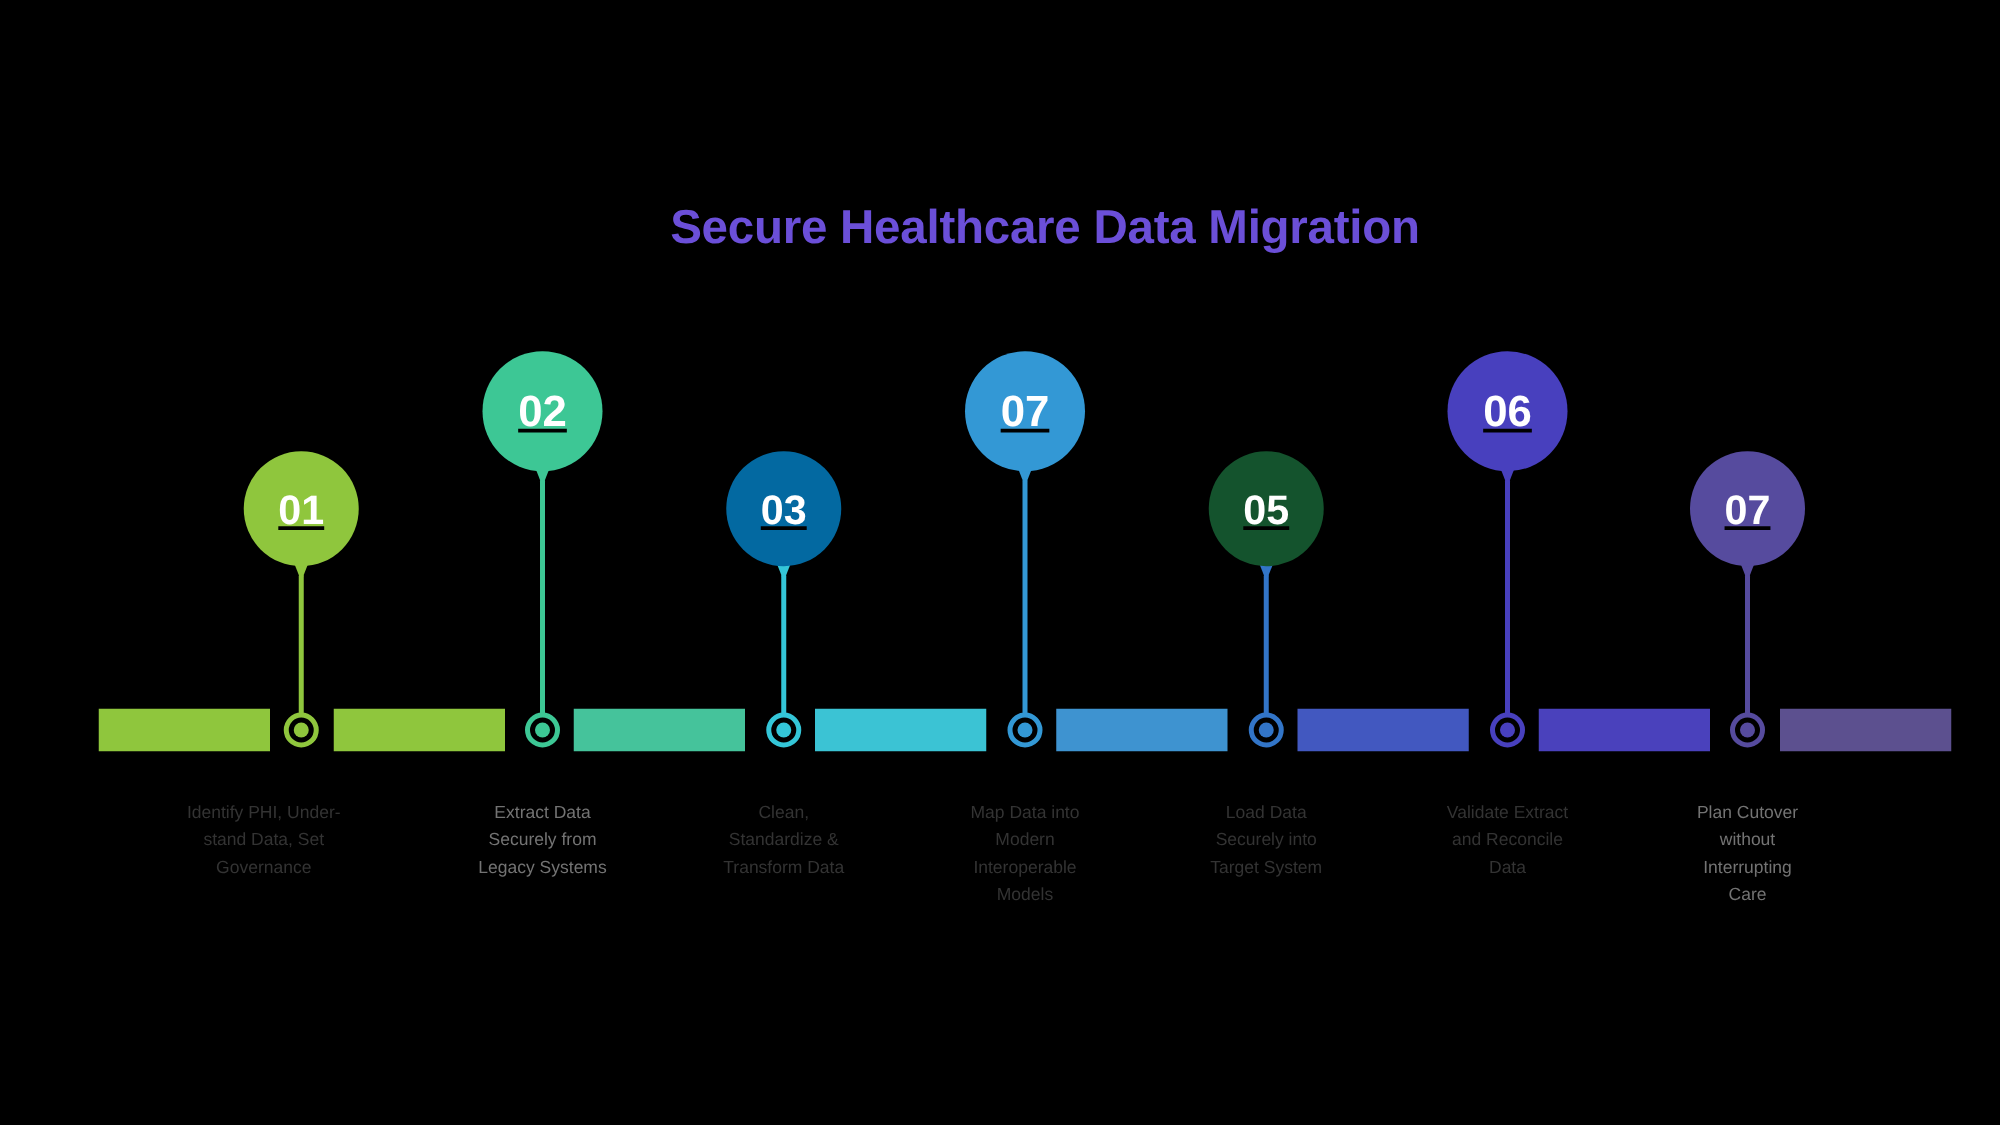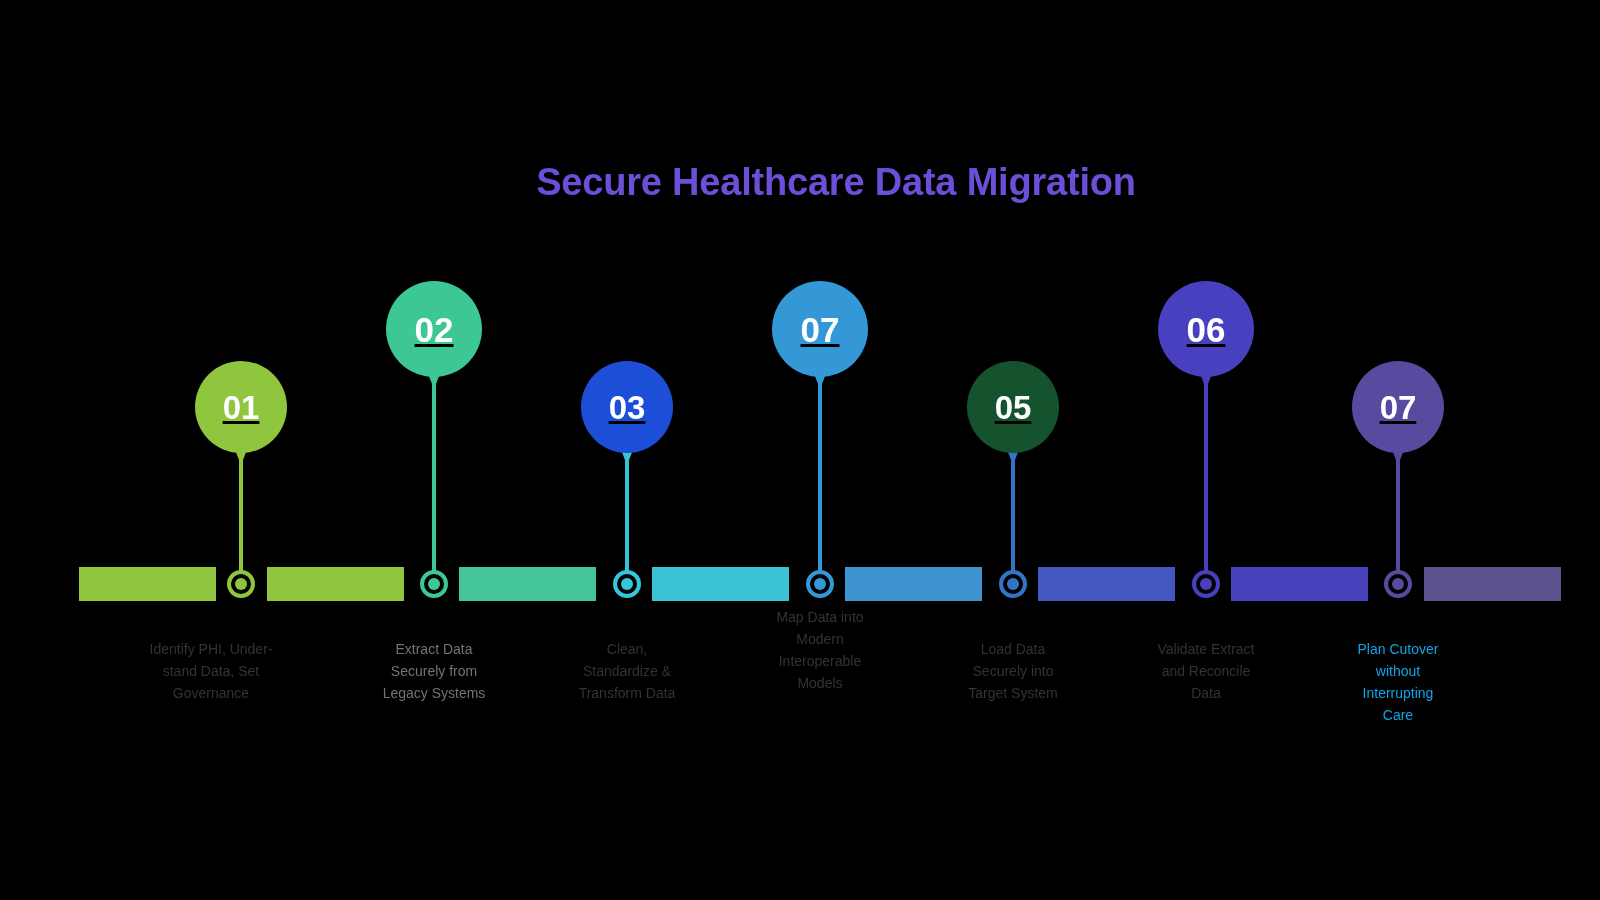--- a/index.html
+++ b/index.html
@@ -128,21 +128,21 @@
         <div class="pin" style="left: 350px; top: 281px; width: 96px; height: 96px; background: rgb(61, 199, 149);">
           <span class="pin-num" style="font-size: 35px;">02</span>
         </div>
       </div>
       <div class="pin-group">
         <div class="stem" style="left: 589px; top: 459px; height: 125px; background: rgb(52, 198, 216);"></div>
         <div class="ring" style="left: 577px; top: 570px; border-color: rgb(52, 198, 216);">
           <div class="ring-core" style="background: rgb(52, 198, 216);"></div>
         </div>
         <div style="position: absolute; left: 580px; top: 437px; width: 0px; height: 0px; border-left: 11px solid transparent; border-right: 11px solid transparent; border-top: 28px solid rgb(52, 198, 216);"></div>
-        <div class="pin" style="left: 545px; top: 361px; width: 92px; height: 92px; background: #1d4ed8;">
+        <div class="pin" style="left: 545px; top: 361px; width: 92px; height: 92px; background: #0369a1;">
           <span class="pin-num" style="font-size: 33px;">03</span>
         </div>
       </div>
       <div class="pin-group">
         <div class="stem" style="left: 782px; top: 383px; height: 201px; background: rgb(51, 152, 213);"></div>
         <div class="ring" style="left: 770px; top: 570px; border-color: rgb(51, 152, 213);">
           <div class="ring-core" style="background: rgb(51, 152, 213);"></div>
         </div>
         <div style="position: absolute; left: 773px; top: 361px; width: 0px; height: 0px; border-left: 11px solid transparent; border-right: 11px solid transparent; border-top: 28px solid rgb(51, 152, 213);"></div>
         <div class="pin" style="left: 736px; top: 281px; width: 96px; height: 96px; background: rgb(51, 152, 213);">
@@ -184,29 +184,29 @@
   <div id="captions">
       <div class="caption" style="left: 65px; top: 638px; width: 220px; color: rgb(51, 51, 51);">Identify PHI, Under-
 stand Data, Set
 Governance</div>
       <div class="caption" style="left: 288px; top: 638px; width: 220px; color: #737373;">Extract Data
 Securely from
 Legacy Systems</div>
       <div class="caption" style="left: 481px; top: 638px; width: 220px; color: rgb(51, 51, 51);">Clean,
 Standardize &amp;
 Transform Data</div>
-      <div class="caption" style="left: 674px; top: 606px; width: 220px; color: rgb(51, 51, 51);">Map Data into
+      <div class="caption" style="left: 674px; top: 638px; width: 220px; color: rgb(51, 51, 51);">Map Data into
 Modern
 Interoperable
 Models</div>
       <div class="caption" style="left: 867px; top: 638px; width: 220px; color: rgb(51, 51, 51);">Load Data
 Securely into
 Target System</div>
       <div class="caption" style="left: 1060px; top: 638px; width: 220px; color: rgb(51, 51, 51);">Validate Extract
 and Reconcile
 Data</div>
-      <div class="caption" style="left: 1252px; top: 638px; width: 220px; color: #0ea5e9;">Plan Cutover
+      <div class="caption" style="left: 1252px; top: 638px; width: 220px; color: #737373;">Plan Cutover
 without
 Interrupting
 Care</div>
     </div>
 
 </div>
 
 </body></html>

